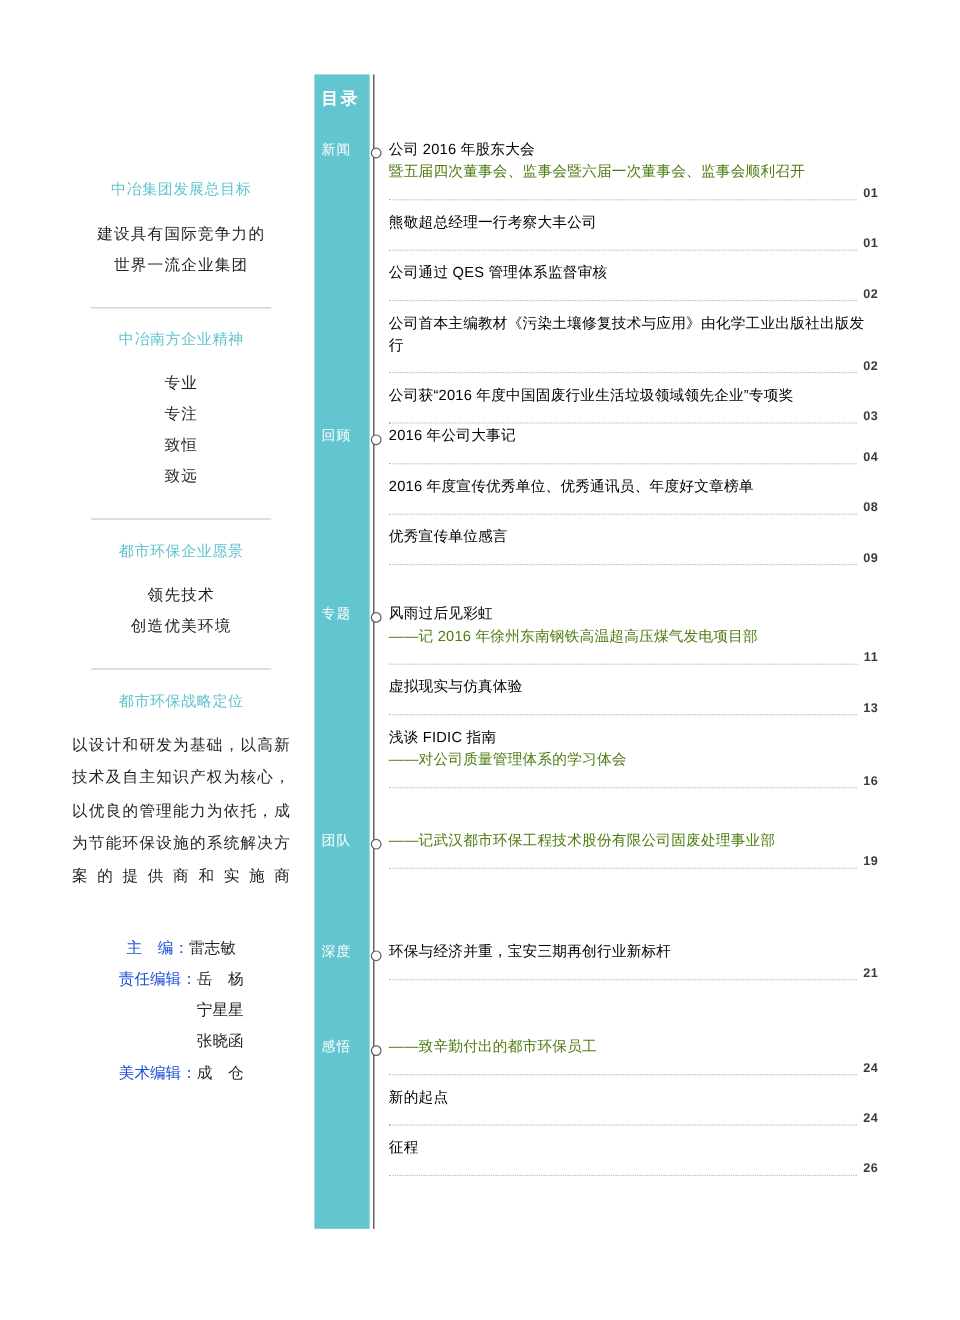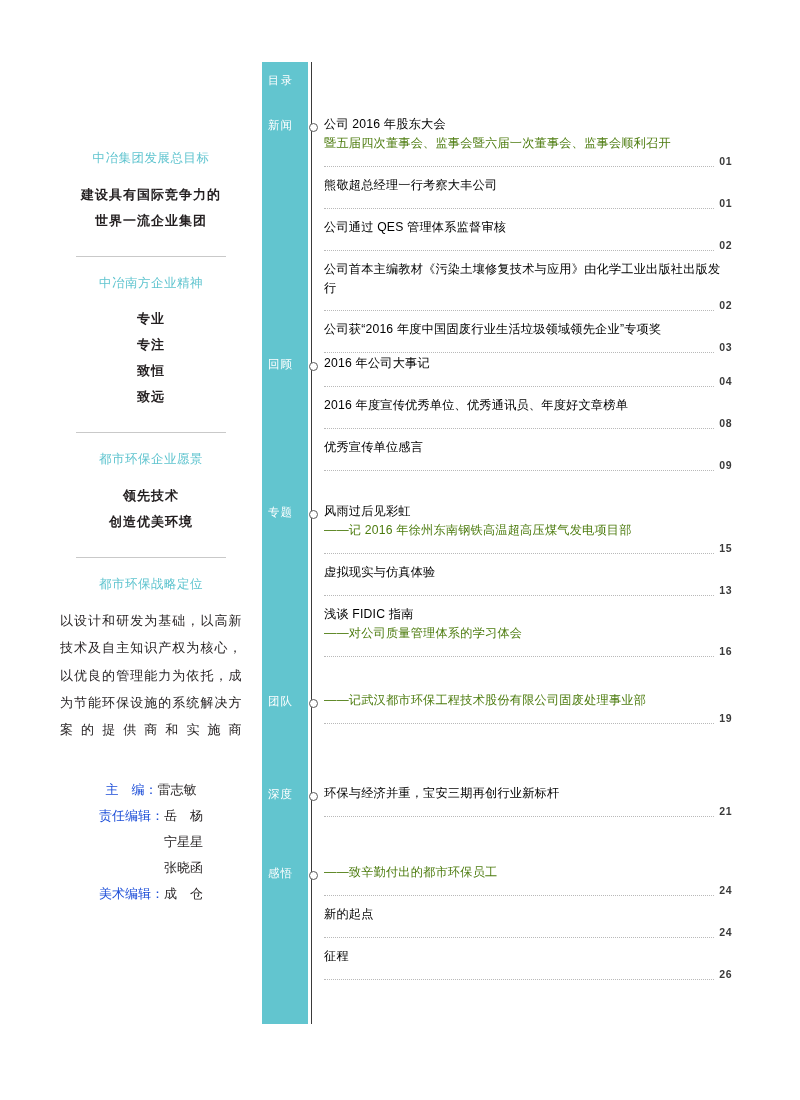--- a/index.html
+++ b/index.html
@@ -36,21 +36,20 @@
     font-size: 12.5px;
     letter-spacing: 0.5px;
     margin: 0 0 14px 0;
     line-height: 1.4;
   }
   .lc-line {
     font-size: 13px;
     color: #231f20;
     line-height: 2.0;
     letter-spacing: 1px;
-    font-weight: bold;
   }
   .lc-block {
     margin-bottom: 22px;
   }
   .lc-rule {
     border: none;
     border-top: 1px solid #c9c9c9;
     margin: 10px 24px 18px 24px;
   }
   .lc-justified {
@@ -84,22 +83,22 @@
     width: 46px;
     height: 962px;
     background: #62c5cf;
   }
   .toc-title {
     position: absolute;
     left: 268px;
     top: 74px;
     width: 36px;
     color: #ffffff;
-    font-size: 11px;
-    font-weight: normal;
+    font-size: 14px;
+    font-weight: bold;
     letter-spacing: 2px;
     line-height: 1.2;
   }
 
   
   .spine {
     position: absolute;
     left: 311px;
     top: 62px;
     width: 1px;
@@ -291,21 +290,21 @@
       </div>
       <div class="section" style="top: 505px;">
         <div class="sec-label">专题</div>
         <div class="sec-dot"></div>
         <div class="sec-body">
           <div class="entry">
             <div class="entry-line">风雨过后见彩虹</div>
             <div class="entry-sub">——记 2016 年徐州东南钢铁高温超高压煤气发电项目部</div>
             <div class="leader">
               <span class="dots"></span>
-              <span class="pg">15</span>
+              <span class="pg">11</span>
             </div>
           </div>
           <div class="entry">
             <div class="entry-line">虚拟现实与仿真体验</div>
             <div class="leader">
               <span class="dots"></span>
               <span class="pg">13</span>
             </div>
           </div>
           <div class="entry">

